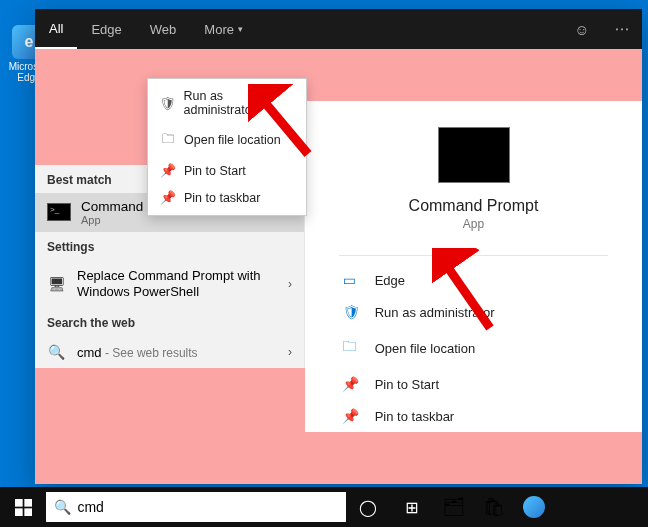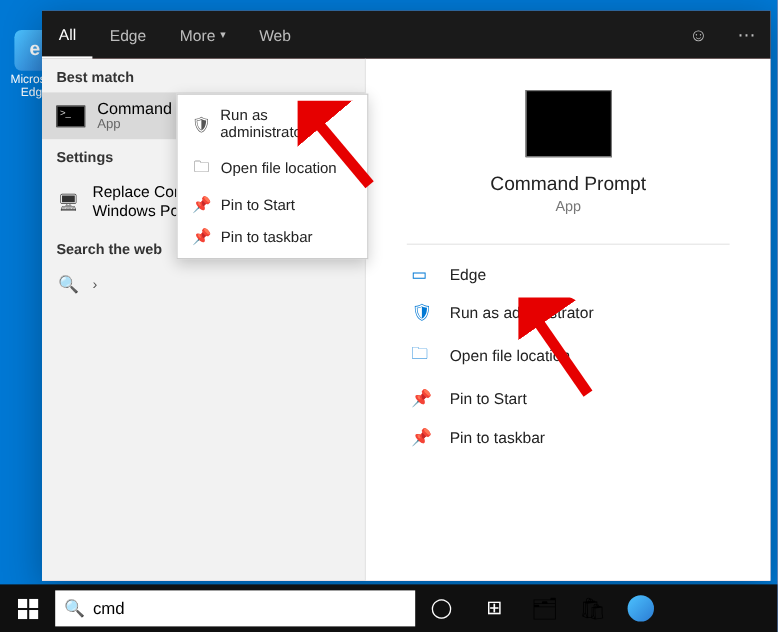--- a/index.html
+++ b/index.html
@@ -14,21 +14,21 @@
 
   
   .tabbar { background: #1a1a1a; color: #bdbdbd; display: flex; align-items: center; height: 40px; font-size: 13px; }
   .tab { padding: 0 14px; height: 100%; display: flex; align-items: center; cursor: pointer; }
   .tab.active { color: #fff; border-bottom: 2px solid #fff; }
   .tab .chev { margin-left: 4px; font-size: 9px; }
   .tabbar .spacer { flex: 1; }
   .tabbar .ricon { width: 40px; height: 40px; display:flex;align-items:center;justify-content:center;color:#bdbdbd;font-size:15px;cursor:pointer }
 
   
-  .body { flex: 1; display: flex; min-height: 0; }
+  .body { flex: 1; display: flex; min-height: 0; align-items: center; }
   .left { width: 270px; background: #f2f2f2; border-right: 1px solid #e5e5e5; position: relative; }
   .right { flex: 1; background: #fff; display: flex; flex-direction: column; align-items: center; padding-top: 26px; }
 
   .sect { font-size: 12px; font-weight: 600; padding: 8px 12px 6px; color: #333; }
   .result { display: flex; align-items: center; padding: 6px 12px; cursor: pointer; }
   .result.sel { background: #d9d9d9; }
   .result .ic { width: 24px; height: 18px; margin-right: 10px; display:flex;align-items:center;justify-content:center; }
   .cmd-ic { width:24px;height:18px;background:#000;border:1px solid #555; position:relative }
   .cmd-ic::after{content:">_";color:#ccc;font-size:8px;position:absolute;top:1px;left:2px}
   .result .txt .t { font-size: 13.5px; color: #000; }
@@ -72,25 +72,25 @@
 
 <div class="desktop-icon">
   <div class="ico">e</div>
   <div>Microsoft Edge</div>
 </div>
 
 <div class="flyout">
   <div class="tabbar unselectable">
     <div class="tab active">All</div>
     <div class="tab">Edge</div>
+    <div class="tab">Web</div>
     <div class="tab">
         <span>More</span>
         <span class="chev">▾</span>
       </div>
-    <div class="tab">Web</div>
     <div class="spacer"></div>
     <div class="ricon">☺</div>
     <div class="ricon">⋯</div>
   </div>
 
   <div class="body">
 
     <div class="left">
       <div class="sect">Best match</div>
       <div class="result sel">
@@ -106,20 +106,23 @@
       <div class="sect">Settings</div>
       <div class="res-row">
         <div class="ic">🖥</div>
         <div class="lbl" style="line-height:1.25">Replace Command Prompt with Windows PowerShell</div>
         <div class="chev">›</div>
       </div>
 
       <div class="sect">Search the web</div>
       <div class="res-row">
         <div class="ic">🔍</div>
+        <div class="lbl">
+          <span>cmd</span><span class="websub"> - See web results</span>
+        </div>
         <div class="chev">›</div>
       </div>
     </div>
 
     <div class="right">
       <div class="thumb"></div>
       <div class="dtitle">Command Prompt</div>
       <div class="dsub">App</div>
       <hr class="dhr">
       <div class="action">

